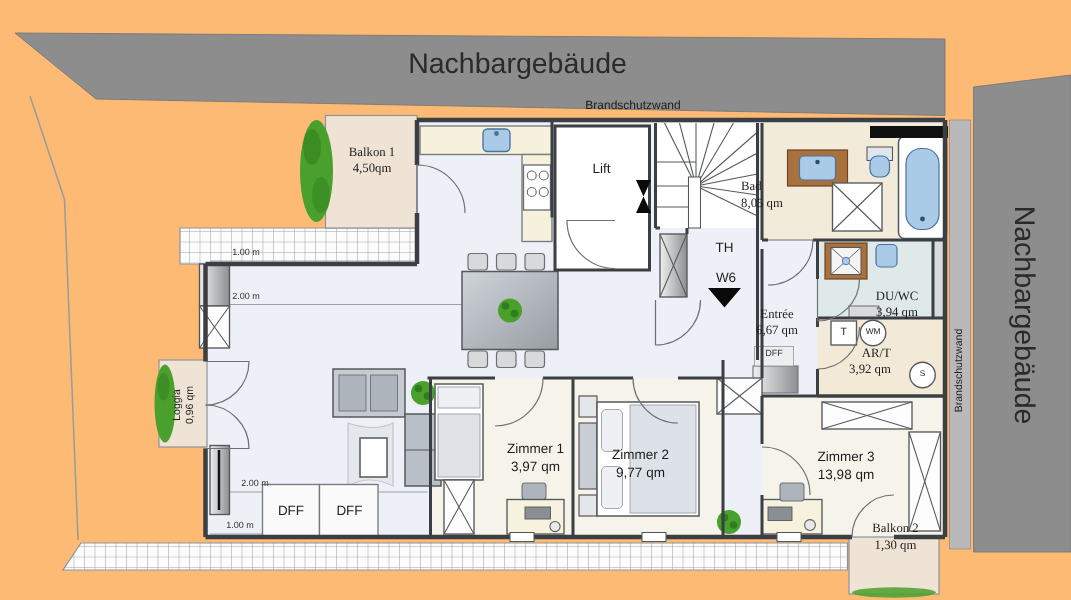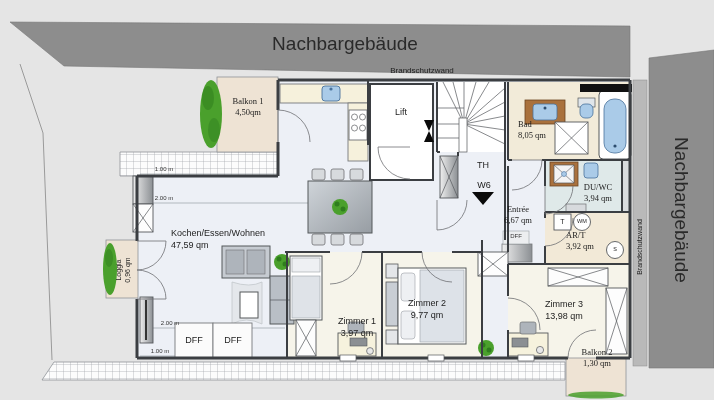--- a/index.html
+++ b/index.html
@@ -1,16 +1,16 @@
 <!DOCTYPE html>
 <html><head>
 <meta charset="utf-8">
 <style>
   html,body{margin:0;padding:0;background:#fff;}
-  .canvas{position:relative;width:714px;height:400px;background:#e5e5e5;overflow:hidden;
+  .canvas{position:relative;width:714px;height:400px;background:#fdba74;overflow:hidden;
           font-family:"Liberation Sans",sans-serif;}
   .canvas svg{position:absolute;left:0;top:0;}
   .lbl{position:absolute;transform:translate(-50%,-50%);color:#1d1d1d;text-align:center;
        line-height:1.3;white-space:nowrap;}
   .rot90{transform:translate(-50%,-50%) rotate(90deg);}
   .rotm90{transform:translate(-50%,-50%) rotate(-90deg);}
   .s19{font-size:19px;color:#2a2a2a;}
   .s9{font-size:9px;}
   .s85{font-size:8.5px;font-family:Liberation Serif, serif;}
   .s8{font-size:8px;}
@@ -307,44 +307,40 @@
 
   <div class="lbl s19" style="left:345px;top:44px">Nachbargebäude</div>
   <div class="lbl rot90 s19" style="left:681px;top:210px">Nachbargebäude</div>
   <div class="lbl s8" style="left:422px;top:71px">Brandschutzwand</div>
   <div class="lbl rotm90 s7" style="left:640px;top:247px">Brandschutzwand</div>
 
   <div class="lbl s85" style="left:248px;top:107px">
     <div>Balkon 1</div>
       <div>4,50qm</div>
   </div>
-  <div class="lbl s9" style="left:218px;top:240px">
-    <div>Kochen/Essen/Wohnen</div>
-      <div style="text-align:left">47,59 qm</div>
-  </div>
   <div class="lbl s9" style="left:401px;top:113px">Lift</div>
   <div class="lbl s9" style="left:483px;top:166px">TH</div>
   <div class="lbl s9" style="left:484px;top:186px">W6</div>
   <div class="lbl s85" style="left:518px;top:215px">
     <div>Entrée</div>
       <div>6,67 qm</div>
   </div>
-  <div class="lbl s85" style="left:532px;top:130px">
+  <div class="lbl s85" style="left:508px;top:130px">
     <div style="text-align:left">Bad</div>
       <div>8,05 qm</div>
   </div>
-  <div class="lbl s85" style="left:598px;top:193px">
+  <div class="lbl s85" style="left:598px;top:203px">
     <div>DU/WC</div>
       <div>3,94 qm</div>
   </div>
   <div class="lbl s85" style="left:580px;top:241px">
-    <div style="text-align:left">AR/T</div>
+    <div style="text-align:right">AR/T</div>
       <div>3,92 qm</div>
   </div>
-  <div class="lbl s9" style="left:357px;top:328px">
+  <div class="lbl s9" style="left:357px;top:306px">
     <div>Zimmer 1</div>
       <div>3,97 qm</div>
   </div>
   <div class="lbl s9" style="left:427px;top:310px">
     <div>Zimmer 2</div>
       <div>9,77 qm</div>
   </div>
   <div class="lbl s9" style="left:564px;top:311px">
     <div>Zimmer 3</div>
       <div>13,98 qm</div>

